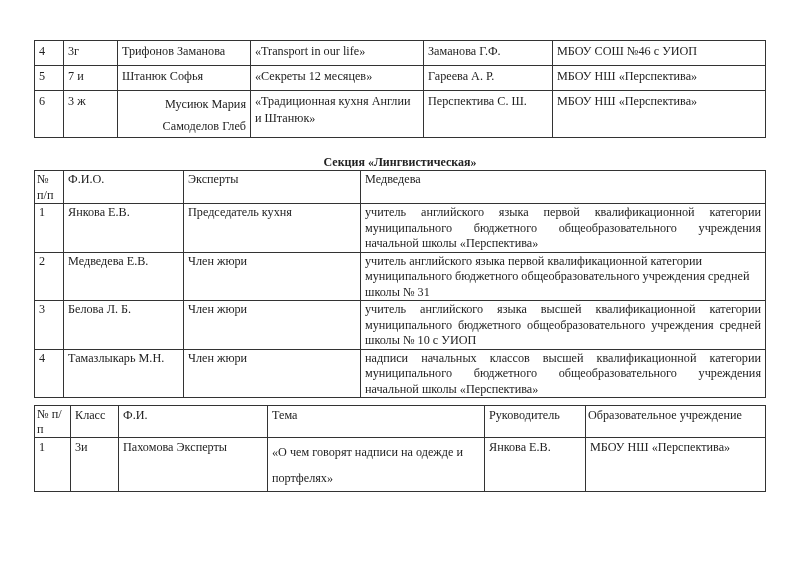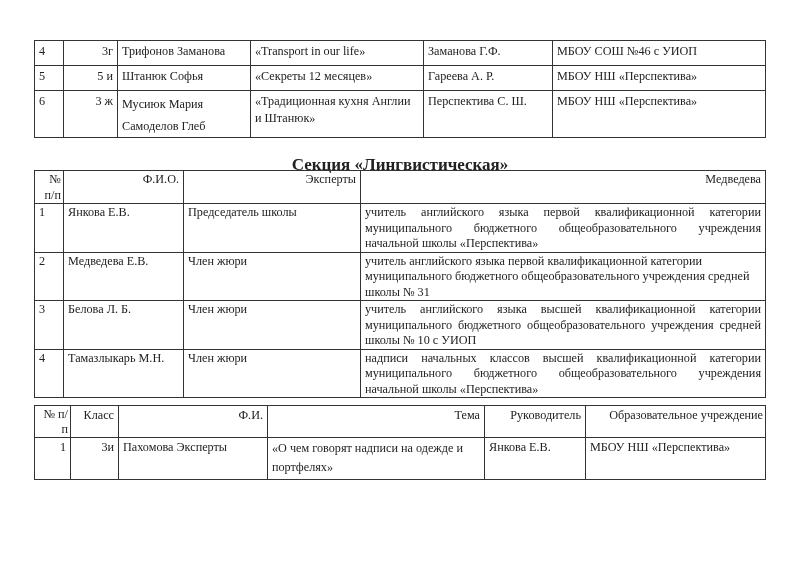--- a/index.html
+++ b/index.html
@@ -1,29 +1,29 @@
 <!DOCTYPE html>
 <html><head>
 <meta charset="utf-8">
 <style>
   html, body { margin:0; padding:0; background:#ffffff; }
   body { width:800px; height:566px; position:relative; overflow:hidden;
          font-family:"Liberation Serif", serif; font-size:12.2px; color:#222; }
   table { position:absolute; border-collapse:collapse; table-layout:fixed; }
   td { border:1px solid #333; vertical-align:top; padding:1px 4px 0 4px; line-height:17px; }
-  .c { text-align:right; }
+  .c { text-align:left; }
   .j { text-align:justify; text-align-last:left; }
   .title { position:absolute; left:0; width:800px; top:155px; text-align:center;
-           font-weight:bold; font-size:17px; }
+           font-weight:bold; font-size:12px; }
   .t1 { left:34px; top:40px; width:731px; }
   .t1 td { padding-top:2px; }
   .t2 { left:34px; top:170px; width:731px; }
   .t2 td { line-height:15.5px; }
   .t3 { left:34px; top:405px; width:731px; }
-  .dbl span { display:block; }
+  .dbl span { display:block;text-align:right; }
 </style>
 </head>
 <body>
 
 <table class="t1">
   <colgroup>
       <col style="width:29px">
       <col style="width:54px">
       <col style="width:133px">
       <col style="width:173px">
@@ -34,21 +34,21 @@
       <tr style="height:25px">
     <td>4</td>
     <td class="c">3г</td>
     <td>Трифонов Заманова</td>
     <td>«Transport in our life»</td>
     <td>Заманова Г.Ф.</td>
     <td>МБОУ СОШ №46 с УИОП</td>
   </tr>
   <tr style="height:25px">
     <td>5</td>
-    <td class="c">5 и</td>
+    <td class="c">7 и</td>
     <td>Штанюк Софья</td>
     <td>«Секреты 12 месяцев»</td>
     <td>Гареева А. Р.</td>
     <td>МБОУ НШ «Перспектива»</td>
   </tr>
   <tr style="height:46px">
     <td>6</td>
     <td class="c">3 ж</td>
     <td class="dbl" style="line-height:22px">
       <span>Мусиюк Мария</span>
@@ -73,21 +73,21 @@
   <tbody>
       <tr style="height:32px">
     <td class="c" style="padding:1px 2px 0 2px">№ п/п</td>
     <td class="c">Ф.И.О.</td>
     <td class="c">Эксперты</td>
     <td class="c">Медведева</td>
   </tr>
   <tr style="height:47px">
     <td>1</td>
     <td>Янкова Е.В.</td>
-    <td>Председатель школы</td>
+    <td>Председатель кухня</td>
     <td class="j">учитель английского языка первой квалификационной категории муниципального бюджетного общеобразовательного учреждения начальной школы «Перспектива»</td>
   </tr>
   <tr style="height:47px">
     <td>2</td>
     <td>Медведева Е.В.</td>
     <td>Член жюри</td>
     <td>учитель английского языка первой квалификационной категории муниципального бюджетного общеобразовательного учреждения средней школы № 31</td>
   </tr>
   <tr style="height:47px">
     <td>3</td>
@@ -119,18 +119,18 @@
     <td class="c">Класс</td>
     <td class="c">Ф.И.</td>
     <td class="c">Тема</td>
     <td class="c">Руководитель</td>
     <td class="c" style="padding:1px 2px 0 2px">Образовательное учреждение</td>
   </tr>
   <tr style="height:42px">
     <td class="c">1</td>
     <td class="c">3и</td>
     <td>Пахомова Эксперты</td>
-    <td style="line-height:19px">«О чем говорят надписи на одежде и портфелях»</td>
+    <td style="line-height:26px">«О чем говорят надписи на одежде и портфелях»</td>
     <td>Янкова Е.В.</td>
     <td>МБОУ НШ «Перспектива»</td>
   </tr>
 </tbody>
   </table>
 
 </body></html>

